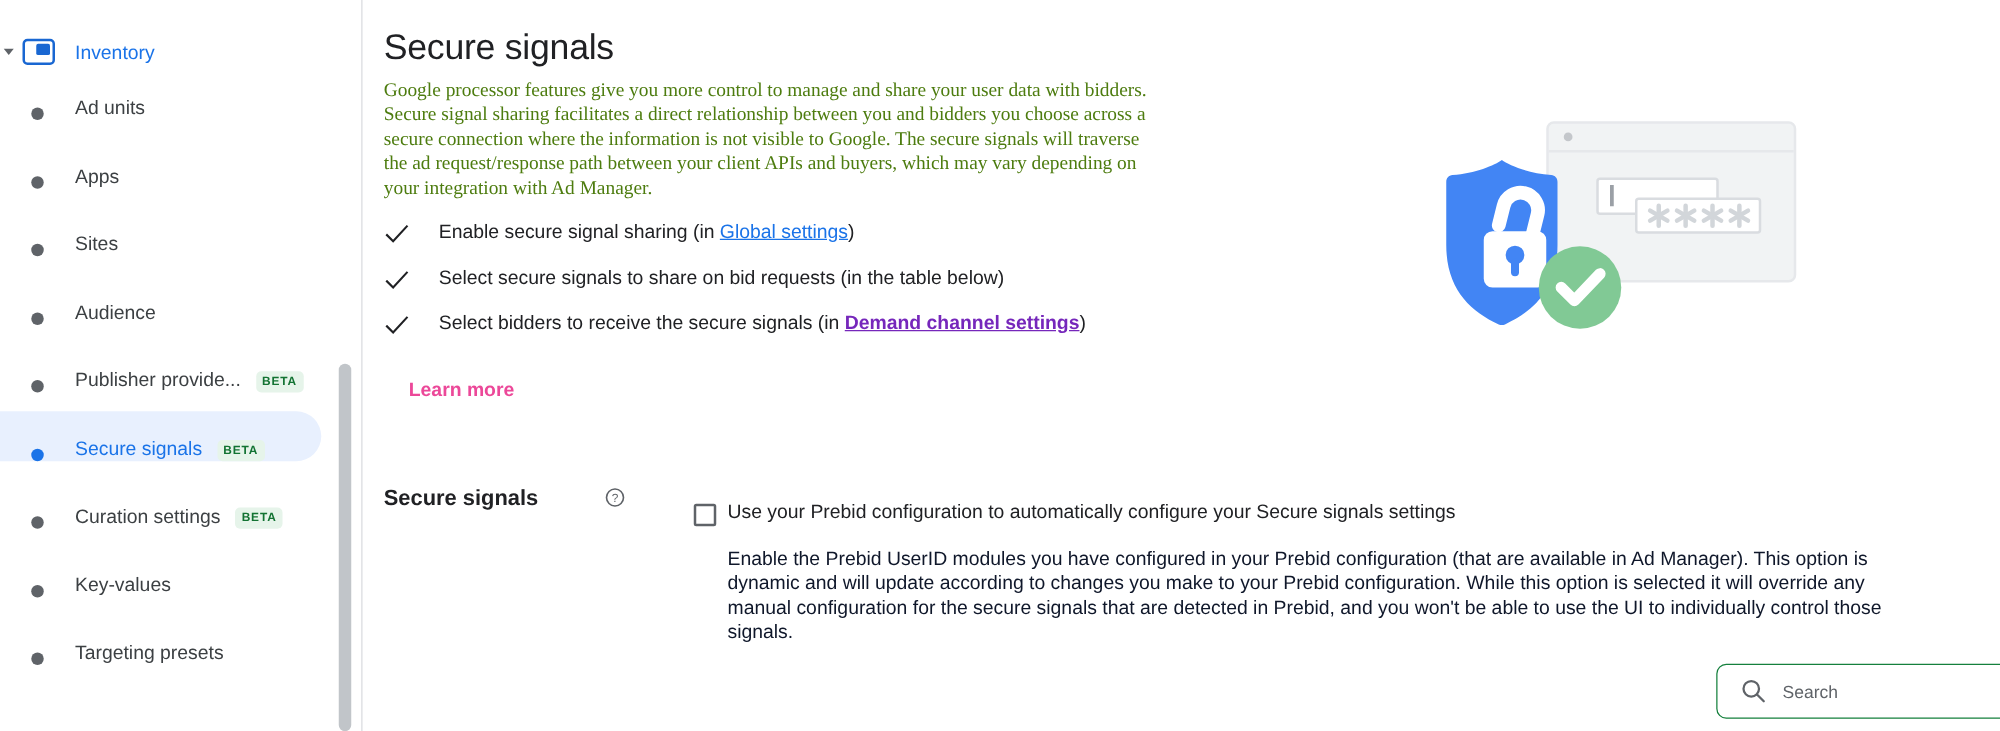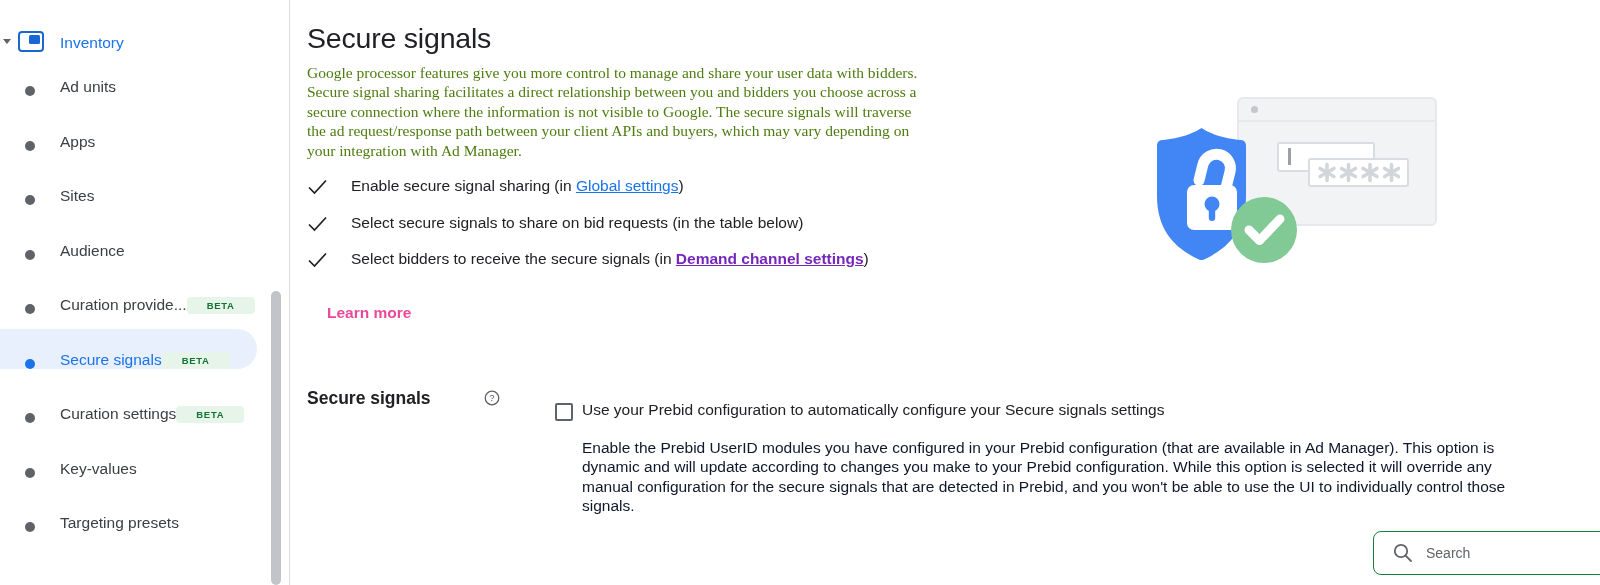--- a/index.html
+++ b/index.html
@@ -20,22 +20,22 @@
   .inv-label { position:absolute; left:60px; top:14px; font-size:15.5px; color:#1a73e8; }
 
   .nav-row { position:absolute; left:0; width:257px; height:40px; display:flex;
              align-items:flex-end; padding-left:25px; cursor:pointer; white-space:nowrap; }
   .nav-row.selected { background:#e8f0fe; border-radius:0 20px 20px 0; }
   .bullet { width:10px; height:10px; border-radius:50%; background:#5f6368;
             margin-right:25px; flex:none; }
   .nav-row.selected .bullet { background:#1a73e8; }
   .nav-label { font-size:15.5px; color:#3c4043; }
   .nav-row.selected .nav-label { color:#1a73e8; }
-  .beta { background:#e6f4ea; color:#137333; font-size:9.5px;
-          font-weight:bold; letter-spacing:.7px; padding:3px 20px; border-radius:4px; flex:none; }
+  .beta { margin-left:12px; background:#e6f4ea; color:#137333; font-size:9.5px;
+          font-weight:bold; letter-spacing:.7px; padding:3px 5px; border-radius:4px; flex:none; }
 
   .scroll-thumb { position:absolute; left:271px; top:291px; width:10px; height:294px;
                   background:#c1c5c9; border-radius:5px; cursor:grab; }
   .v-divider { position:absolute; left:289px; top:0; width:1px; height:585px; background:#dadce0; }
 
   
   .h1 { position:absolute; left:307px; top:22px; font-size:28.5px; font-weight:400;
         color:#202124; letter-spacing:-.2px; }
   .intro { position:absolute; left:307px; top:63px; width:624px; font-size:15.5px;
            line-height:19.4px; color:#4d7c0f;font-family:Liberation Serif, serif; }
@@ -107,21 +107,21 @@
     <div class="nav-row" style="top:165px">
       <span class="bullet"></span>
       <span class="nav-label">Sites</span>
     </div>
     <div class="nav-row" style="top:219.5px">
       <span class="bullet"></span>
       <span class="nav-label">Audience</span>
     </div>
     <div class="nav-row" style="top:274px">
       <span class="bullet"></span>
-      <span class="nav-label">Curation provide...</span>
+      <span class="nav-label">Publisher provide...</span>
       <span class="beta">BETA</span>
     </div>
     <div class="nav-row selected" style="top:328.5px">
       <span class="bullet"></span>
       <span class="nav-label">Secure signals</span>
       <span class="beta">BETA</span>
     </div>
     <div class="nav-row" style="top:383px">
       <span class="bullet"></span>
       <span class="nav-label">Curation settings</span>

